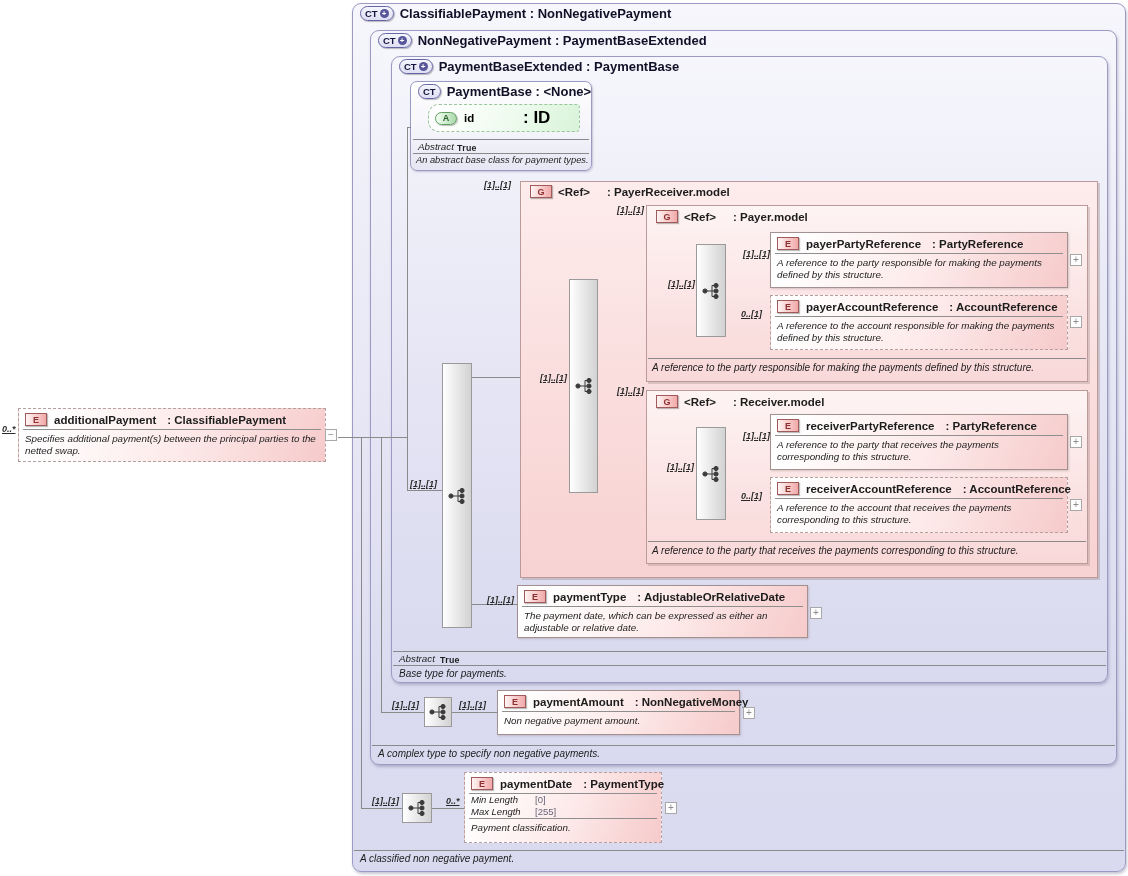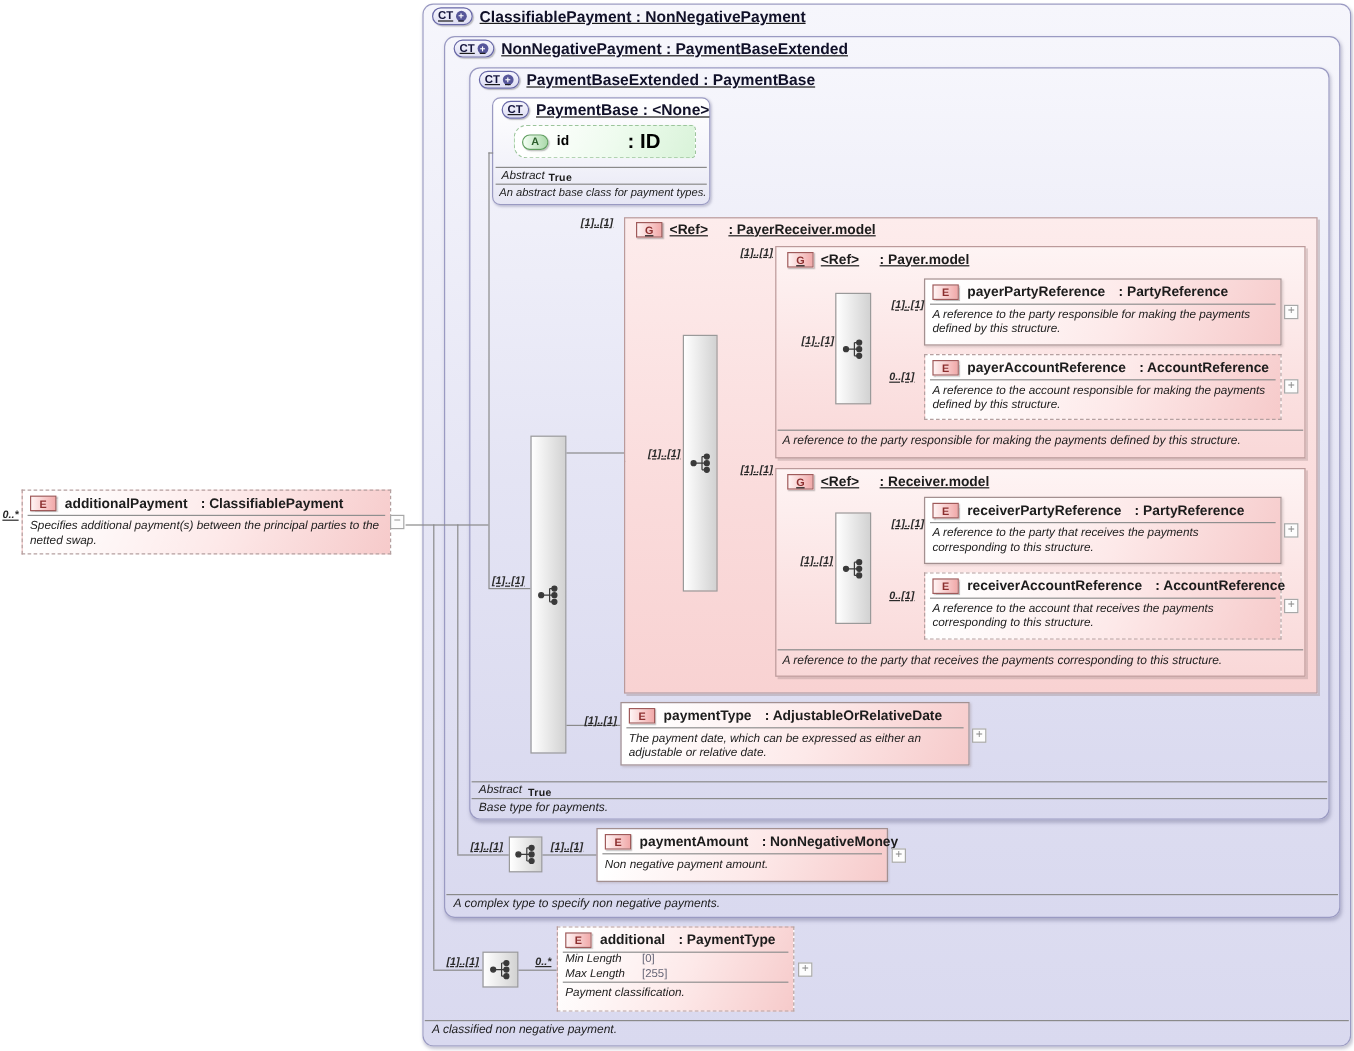--- a/index.html
+++ b/index.html
@@ -44,21 +44,21 @@
   .badge-e, .badge-g { width:22px; height:13px; font-size:9px; border:1px solid #a05a5a;
            color:#8c2f2f; background:linear-gradient(90deg,#fff4f4,#f1a9a9); }
   .badge-a { width:22px; height:13px; border-radius:8px; font-size:9px; border:1px solid #5f9e5f;
            color:#2d5f2d; background:linear-gradient(90deg,#f4fff4,#abd9ab); }
   .badge-ct { height:15px; padding:0 4px; border-radius:8px; border:1.5px solid #6666a6;
            background:linear-gradient(180deg,#f6f6fd,#dedef3); color:#14143c; font-size:9.5px; gap:2px; }
   .ct-plus { width:9px; height:9px; border-radius:50%; background:#56569a; color:#ffffff;
            font-size:8px; line-height:9px; text-align:center; font-weight:bold; }
 
   .ct-title { font-size:13px; font-weight:bold; color:#101028; white-space:nowrap; }
-  .g-head { display:flex; gap:6px; align-items:center; font-weight:bold; font-size:11.5px; color:#1c1c1c;text-decoration:underline; }
+  .g-head { display:flex; gap:6px; align-items:center; font-weight:bold; font-size:11.5px; color:#1c1c1c; }
   .g-name { min-width:43px; white-space:nowrap; }
   .footer-text { font-style:italic; font-size:10px; color:#1c1c1c; white-space:nowrap; }
 
   .hline { background:#8a8a8a; height:1px; }
   .vline { background:#8a8a8a; width:1px; }
   .bar { border:1px solid #9a9a9a; background:linear-gradient(90deg,#ffffff,#d2d2d2);
          display:flex; align-items:center; justify-content:center; }
   .card-label { font-size:9px; font-weight:bold; font-style:italic; color:#2a2a2a; white-space:nowrap;text-decoration:underline; }
   .expander { width:12px; height:12px; border:1px solid #a8a8a8; background:#fdfdfd; color:#8a8a8a;
          font-size:10px; line-height:10px; text-align:center; }
@@ -294,21 +294,21 @@
         <span class="t">: NonNegativeMoney</span>
       </div>
     <div class="sep"></div>
     <div class="desc">Non negative payment amount.</div>
   </div>
   <div class="abs expander" style="left:743px;top:707px;">+</div>
 
   <div class="abs el-box dashed" style="left:464px;top:772px;width:198px;height:71px;">
     <div class="head">
         <span class="badge badge-e">E</span>
-        <span class="n">additional</span>
+        <span class="n">paymentDate</span>
         <span class="t">: PaymentType</span>
       </div>
     <div class="sep"></div>
     <div class="facet-row">
         <span class="facet-label">Min Length</span>
         <span class="facet-value">[0]</span>
       </div>
     <div class="facet-row">
         <span class="facet-label">Max Length</span>
         <span class="facet-value">[255]</span>

